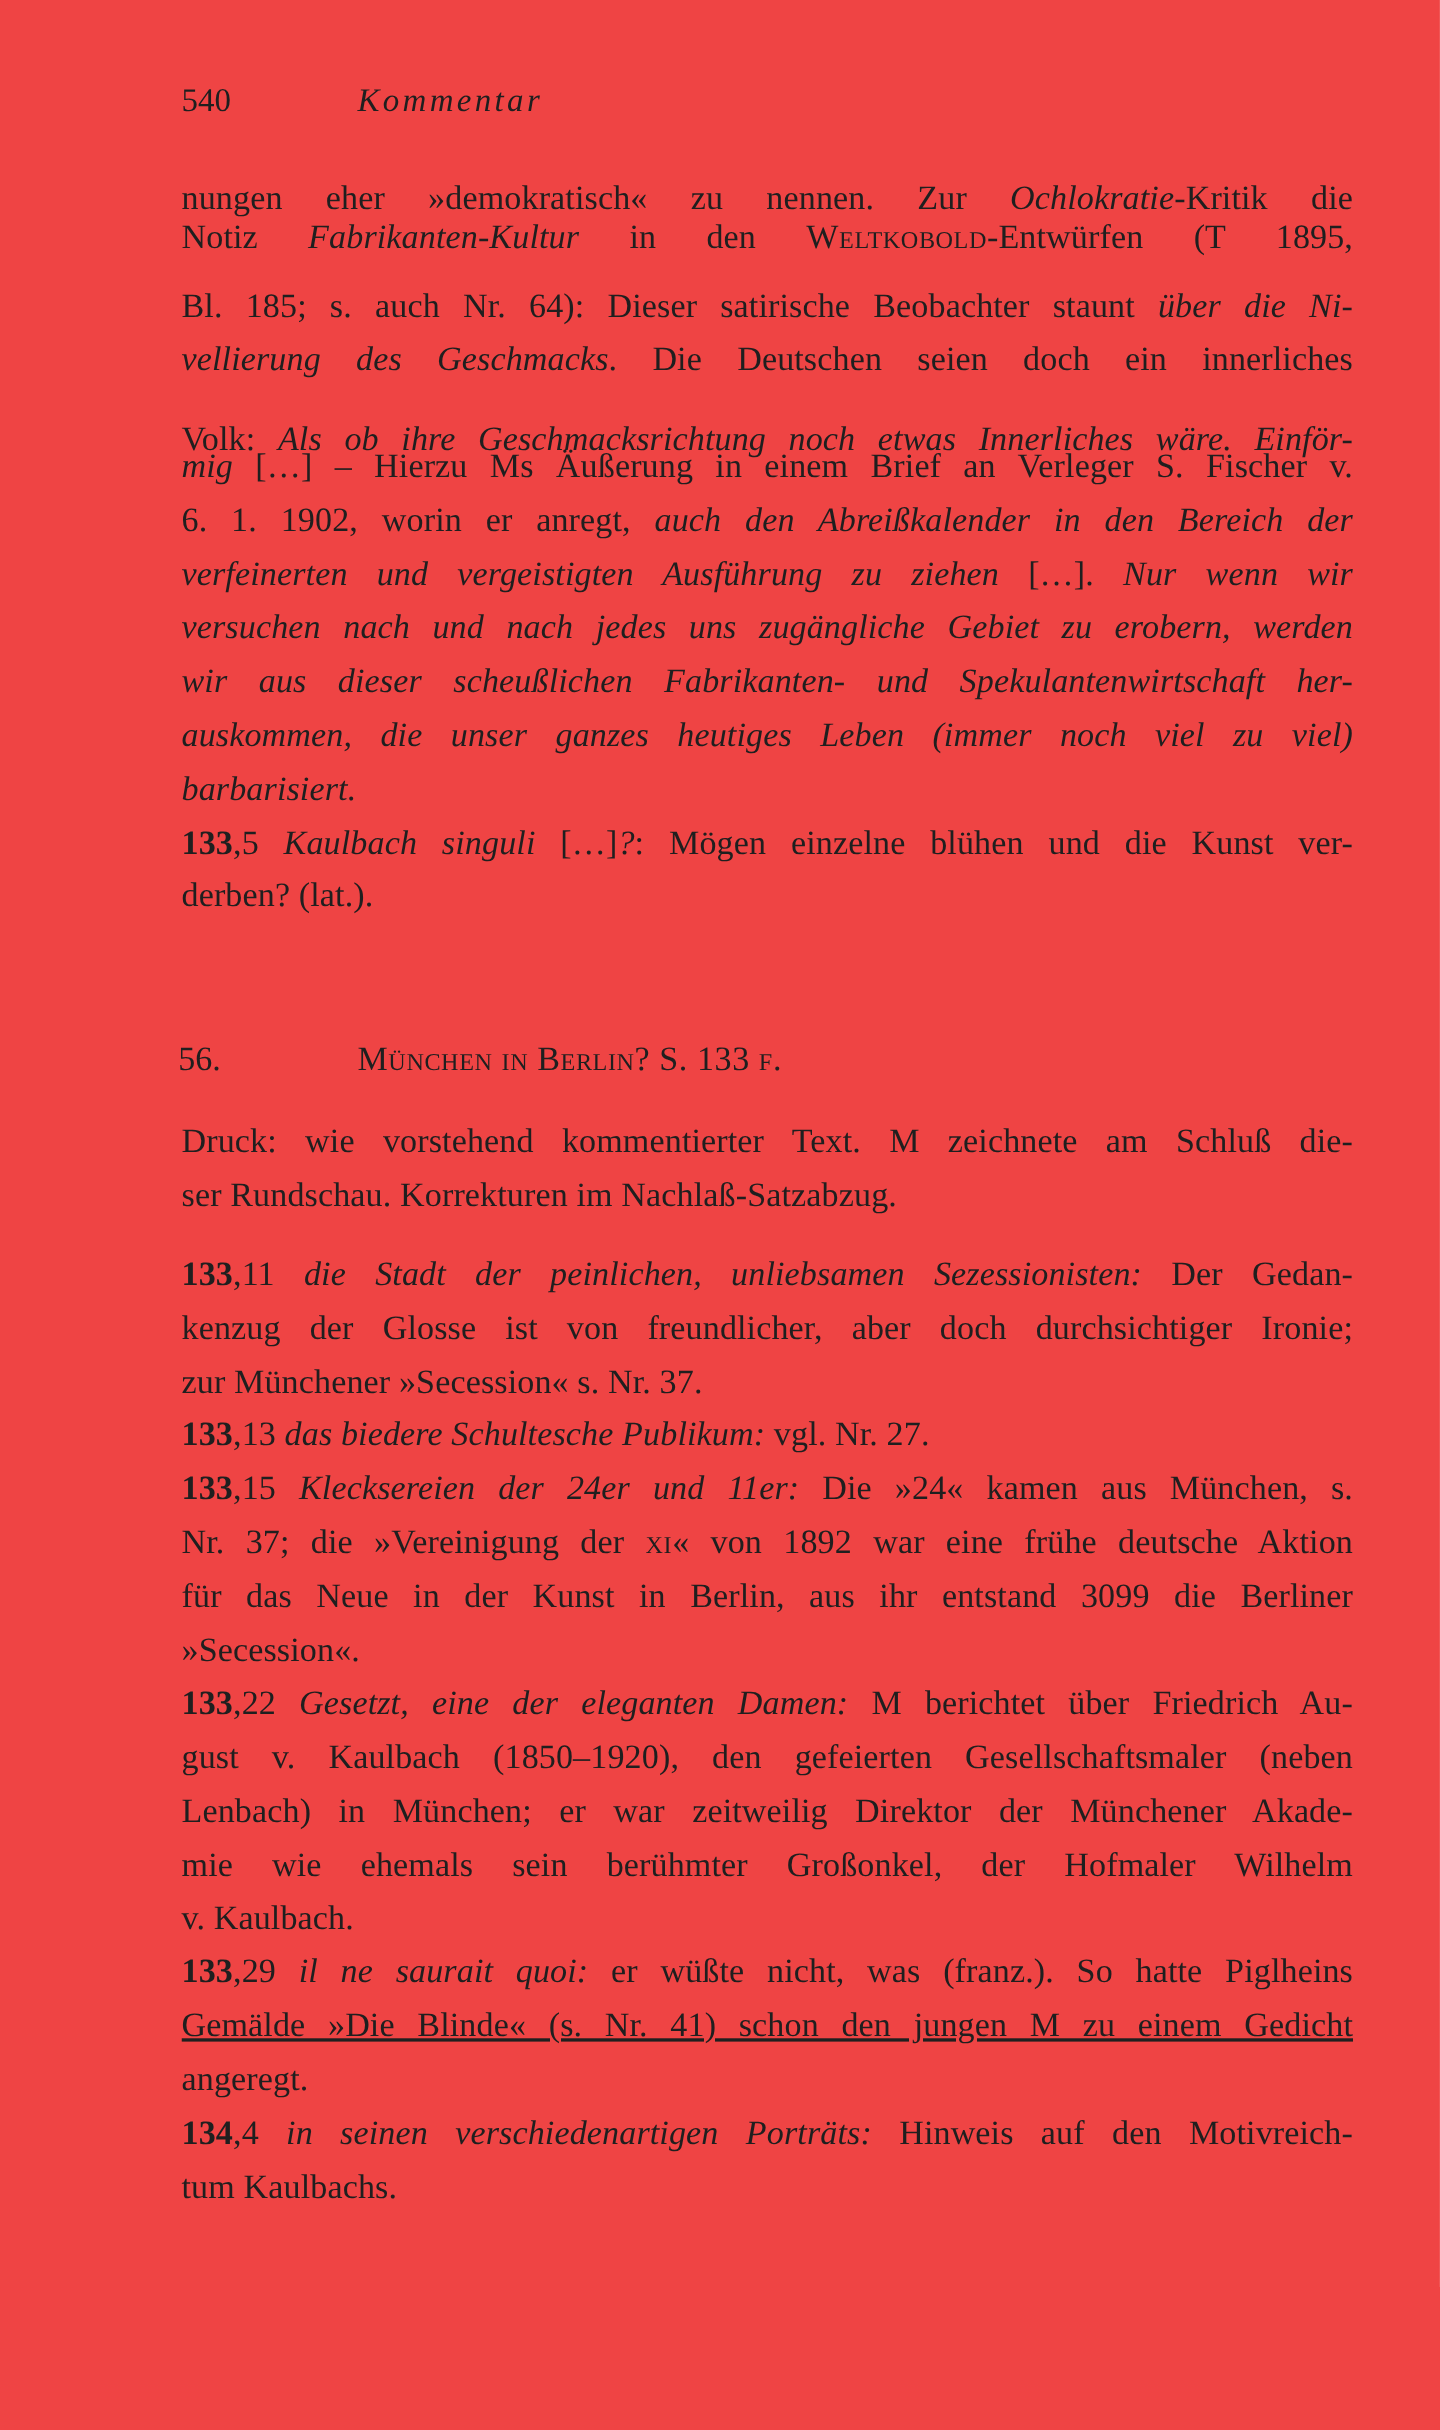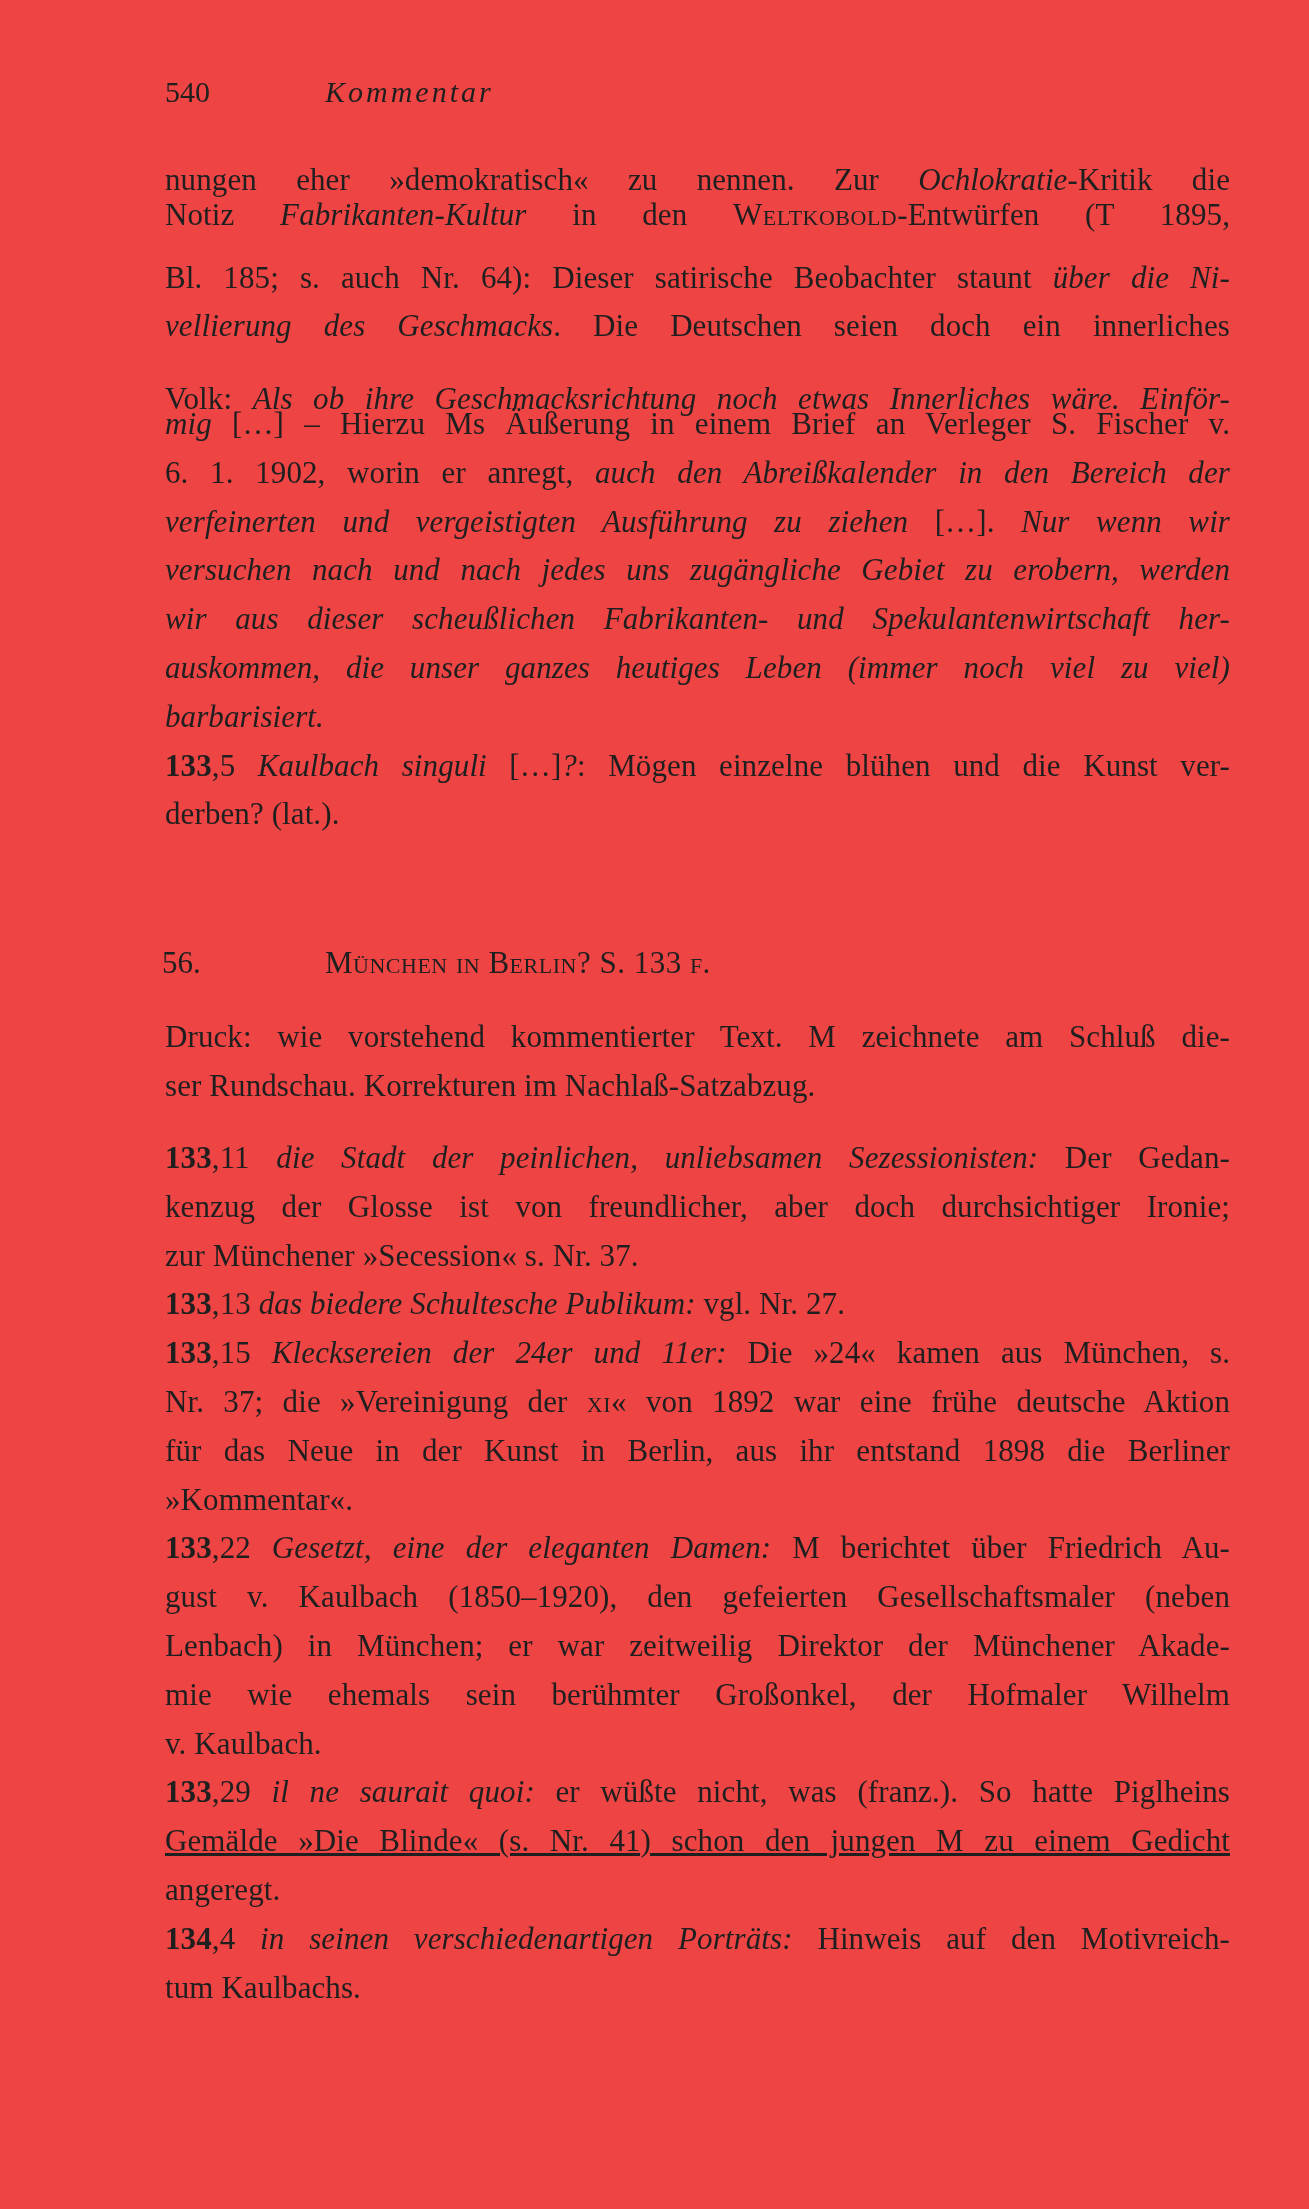--- a/index.html
+++ b/index.html
@@ -65,22 +65,22 @@
       <div class="line j" style="top: 1015px;"><span>Druck: wie vorstehend kommentierter Text. M zeichnete am Schluß die-</span></div>
       <div class="line l" style="top: 1064px;"><span>ser Rundschau. Korrekturen im Nachlaß-Satzabzug.</span></div>
     </div>
   <div id="block3">
       <div class="line j" style="top: 1136px;"><span class="bd">133</span><span>,11 </span><span class="it">die Stadt der peinlichen, unliebsamen Sezessionisten:</span><span> Der Gedan-</span></div>
       <div class="line j" style="top: 1185px;"><span>kenzug der Glosse ist von freundlicher, aber doch durchsichtiger Ironie;</span></div>
       <div class="line l" style="top: 1234px;"><span>zur Münchener »Secession« s. Nr. 37.</span></div>
       <div class="line l" style="top: 1282px;"><span class="bd">133</span><span>,13 </span><span class="it">das biedere Schultesche Publikum:</span><span> vgl. Nr. 27.</span></div>
       <div class="line j" style="top: 1331px;"><span class="bd">133</span><span>,15 </span><span class="it">Klecksereien der 24er und 11er:</span><span> Die »24« kamen aus München, s.</span></div>
       <div class="line j" style="top: 1380px;"><span>Nr. 37; die »Vereinigung der </span><span class="sc">xi</span><span>« von 1892 war eine frühe deutsche Aktion</span></div>
-      <div class="line j" style="top: 1429px;"><span>für das Neue in der Kunst in Berlin, aus ihr entstand 1898 die Berliner</span></div>
-      <div class="line l" style="top: 1478px;"><span>»Kommentar«.</span></div>
+      <div class="line j" style="top: 1429px;"><span>für das Neue in der Kunst in Berlin, aus ihr entstand 3099 die Berliner</span></div>
+      <div class="line l" style="top: 1478px;"><span>»Secession«.</span></div>
       <div class="line j" style="top: 1526px;"><span class="bd">133</span><span>,22 </span><span class="it">Gesetzt, eine der eleganten Damen:</span><span> M berichtet über Friedrich Au-</span></div>
       <div class="line j" style="top: 1575px;"><span>gust v. Kaulbach (1850–1920), den gefeierten Gesellschaftsmaler (neben</span></div>
       <div class="line j" style="top: 1624px;"><span>Lenbach) in München; er war zeitweilig Direktor der Münchener Akade-</span></div>
       <div class="line j" style="top: 1673px;"><span>mie wie ehemals sein berühmter Großonkel, der Hofmaler Wilhelm</span></div>
       <div class="line l" style="top: 1722px;"><span>v. Kaulbach.</span></div>
       <div class="line j" style="top: 1770px;"><span class="bd">133</span><span>,29 </span><span class="it">il ne saurait quoi:</span><span> er wüßte nicht, was (franz.). So hatte Piglheins</span></div>
       <div class="line j" style="top: 1819px; text-decoration: underline;"><span>Gemälde »Die Blinde« (s. Nr. 41) schon den jungen M zu einem Gedicht</span></div>
       <div class="line l" style="top: 1868px;"><span>angeregt.</span></div>
       <div class="line j" style="top: 1917px;"><span class="bd">134</span><span>,4 </span><span class="it">in seinen verschiedenartigen Porträts:</span><span> Hinweis auf den Motivreich-</span></div>
       <div class="line l" style="top: 1966px;"><span>tum Kaulbachs.</span></div>

